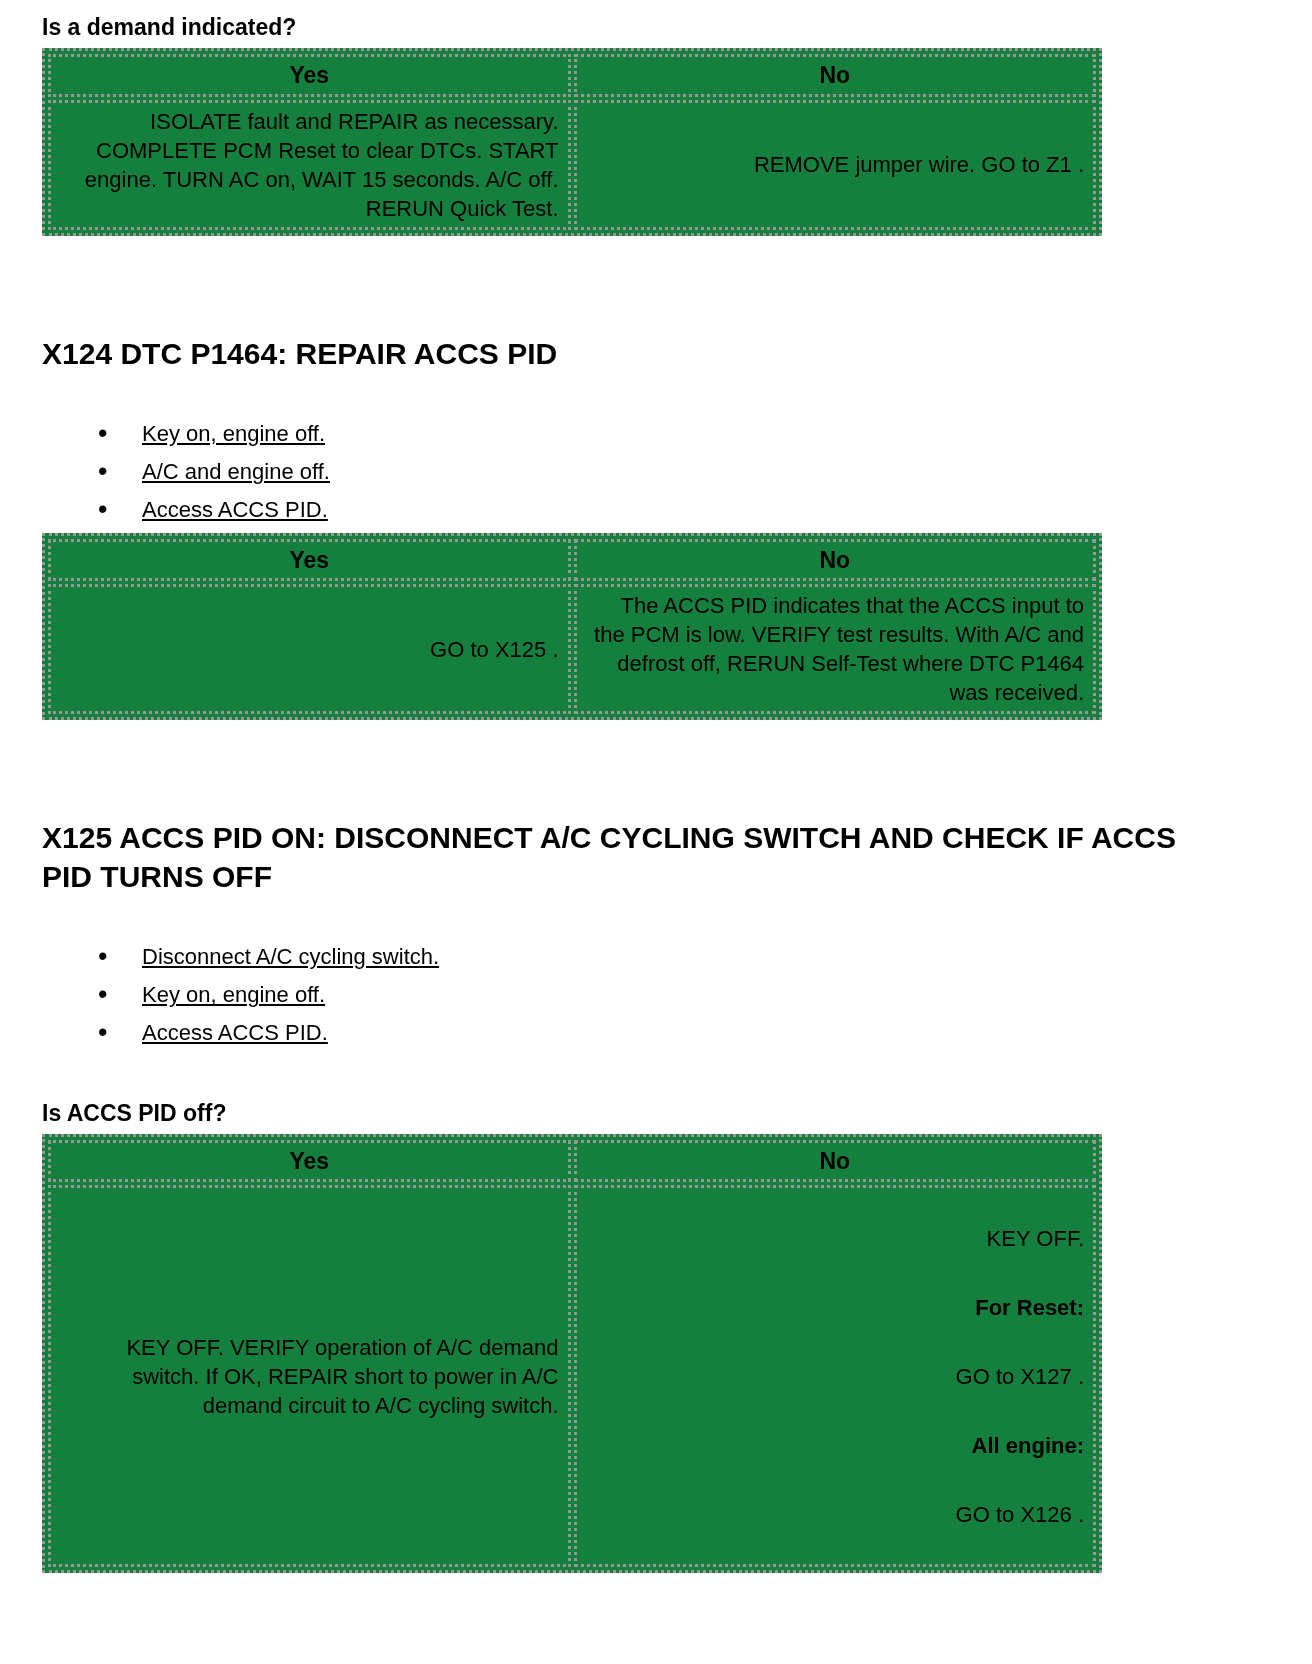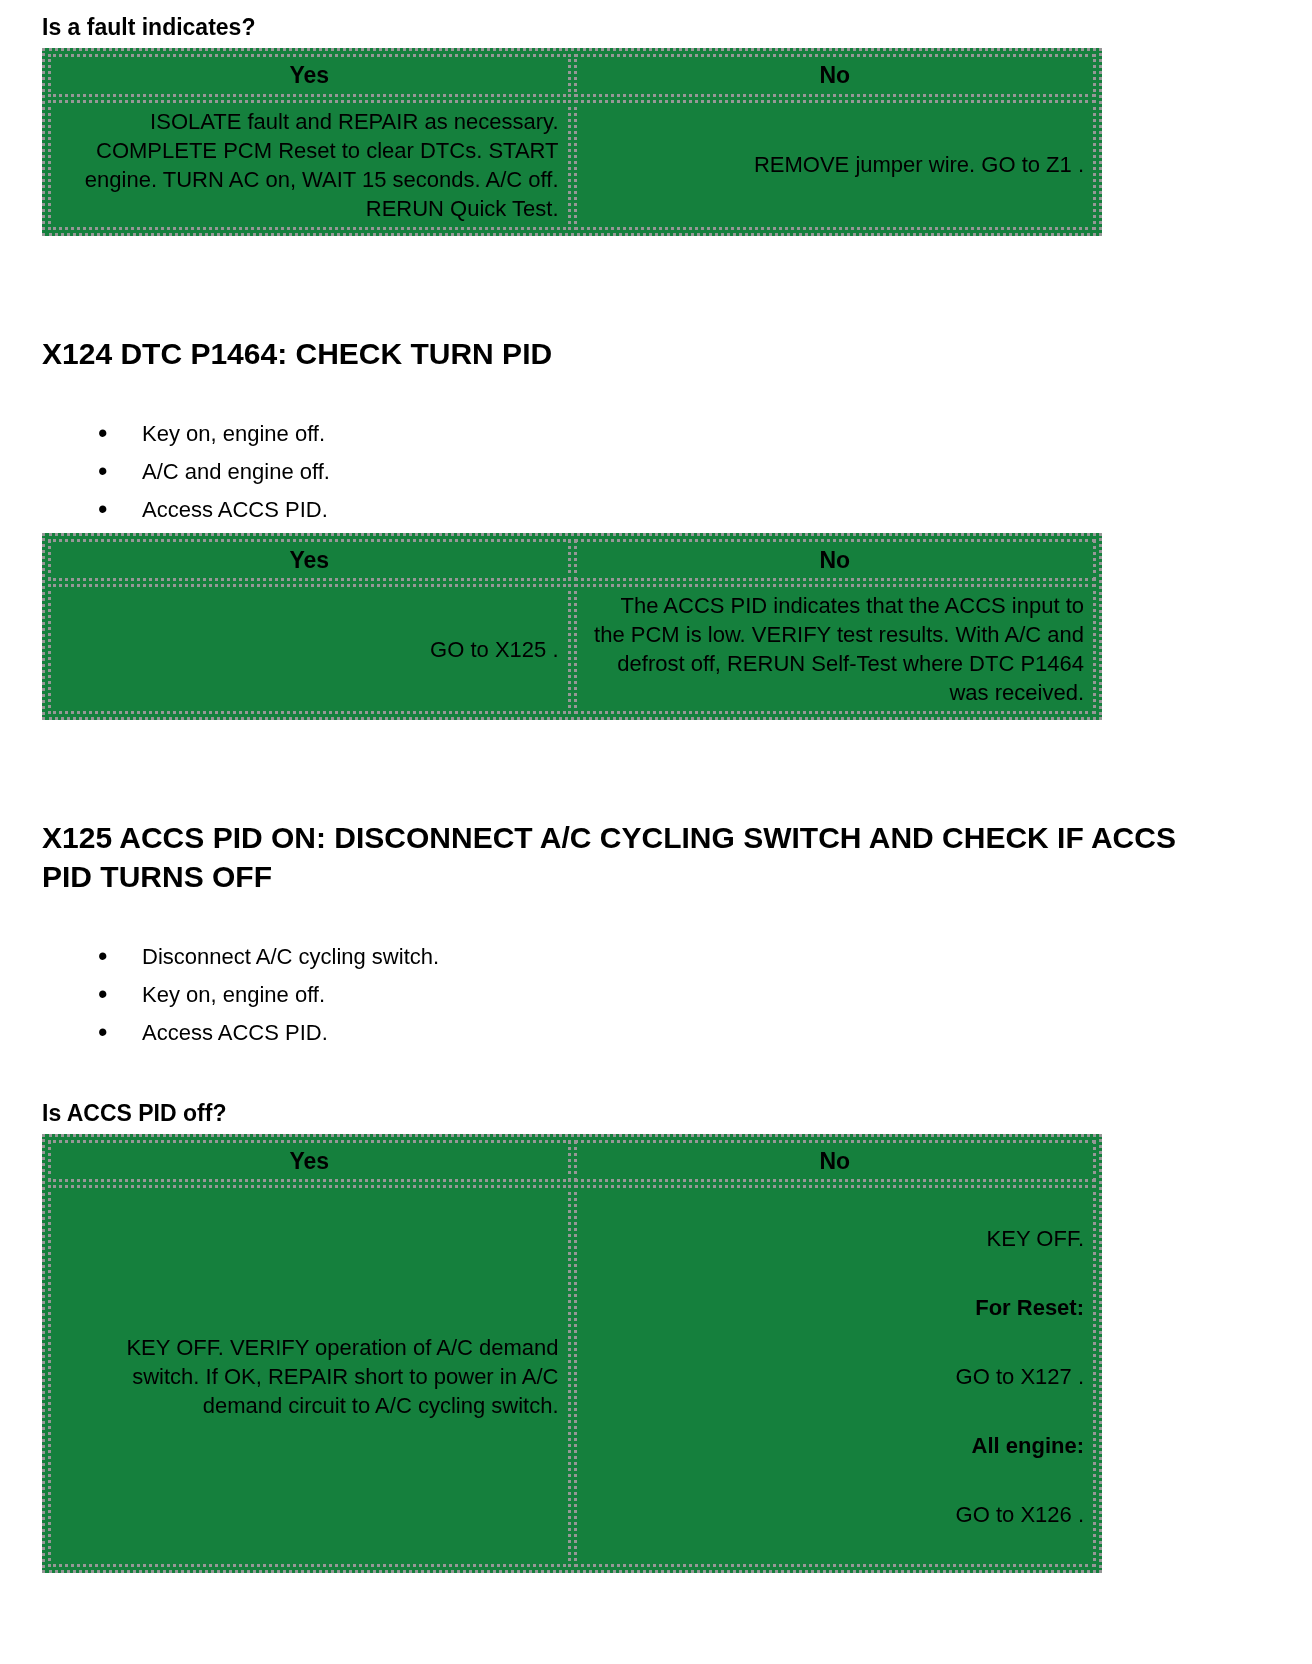--- a/index.html
+++ b/index.html
@@ -45,54 +45,54 @@
   h2.section-title {
     font-size: 30px;
     font-weight: bold;
     margin: 98px 0 0 0;
     line-height: 1.3;
   }
 
   .note { margin: 45px 0 0 100px; }
   .b { font-weight: bold; }
 
-  ul.bullets { list-style: none; margin: 46px 0 0 0; padding: 0; }
+  ul.bullets { list-style: none; margin: 46px 0 0 0; padding: 0; text-decoration: underline; }
   ul.bullets li { position: relative; padding-left: 100px; margin-bottom: 9px; }
   ul.bullets li::before {
     content: "\2022";
     position: absolute;
     left: 56px;
     top: -3px;
     font-size: 27px;
   }
 
   .no-para { margin: 0 0 40px 0; }
   .no-para:last-child { margin-bottom: 0; }
 </style>
 </head>
 <body>
 
 <div class="page">
 
-  <h3 class="q">Is a fault indicates?</h3>
+  <h3 class="q">Is a demand indicated?</h3>
 
   <table class="dtable">
     <tbody>
         <tr>
       <th class="col-yes">Yes</th>
       <th>No</th>
     </tr>
     <tr>
       <td>ISOLATE fault and REPAIR as necessary. COMPLETE PCM Reset to clear DTCs. START engine. TURN AC on, WAIT 15 seconds. A/C off. RERUN Quick Test.</td>
       <td>REMOVE jumper wire. GO to Z1 .</td>
     </tr>
   </tbody>
     </table>
 
-  <h2 class="section-title">X124 DTC P1464: CHECK TURN PID</h2>
+  <h2 class="section-title">X124 DTC P1464: REPAIR ACCS PID</h2>
 
 
   <ul class="bullets">
     <li>Key on, engine off.</li>
     <li>A/C and engine off.</li>
     <li>Access ACCS PID.</li>
   </ul>
 
 
   <table class="dtable">

